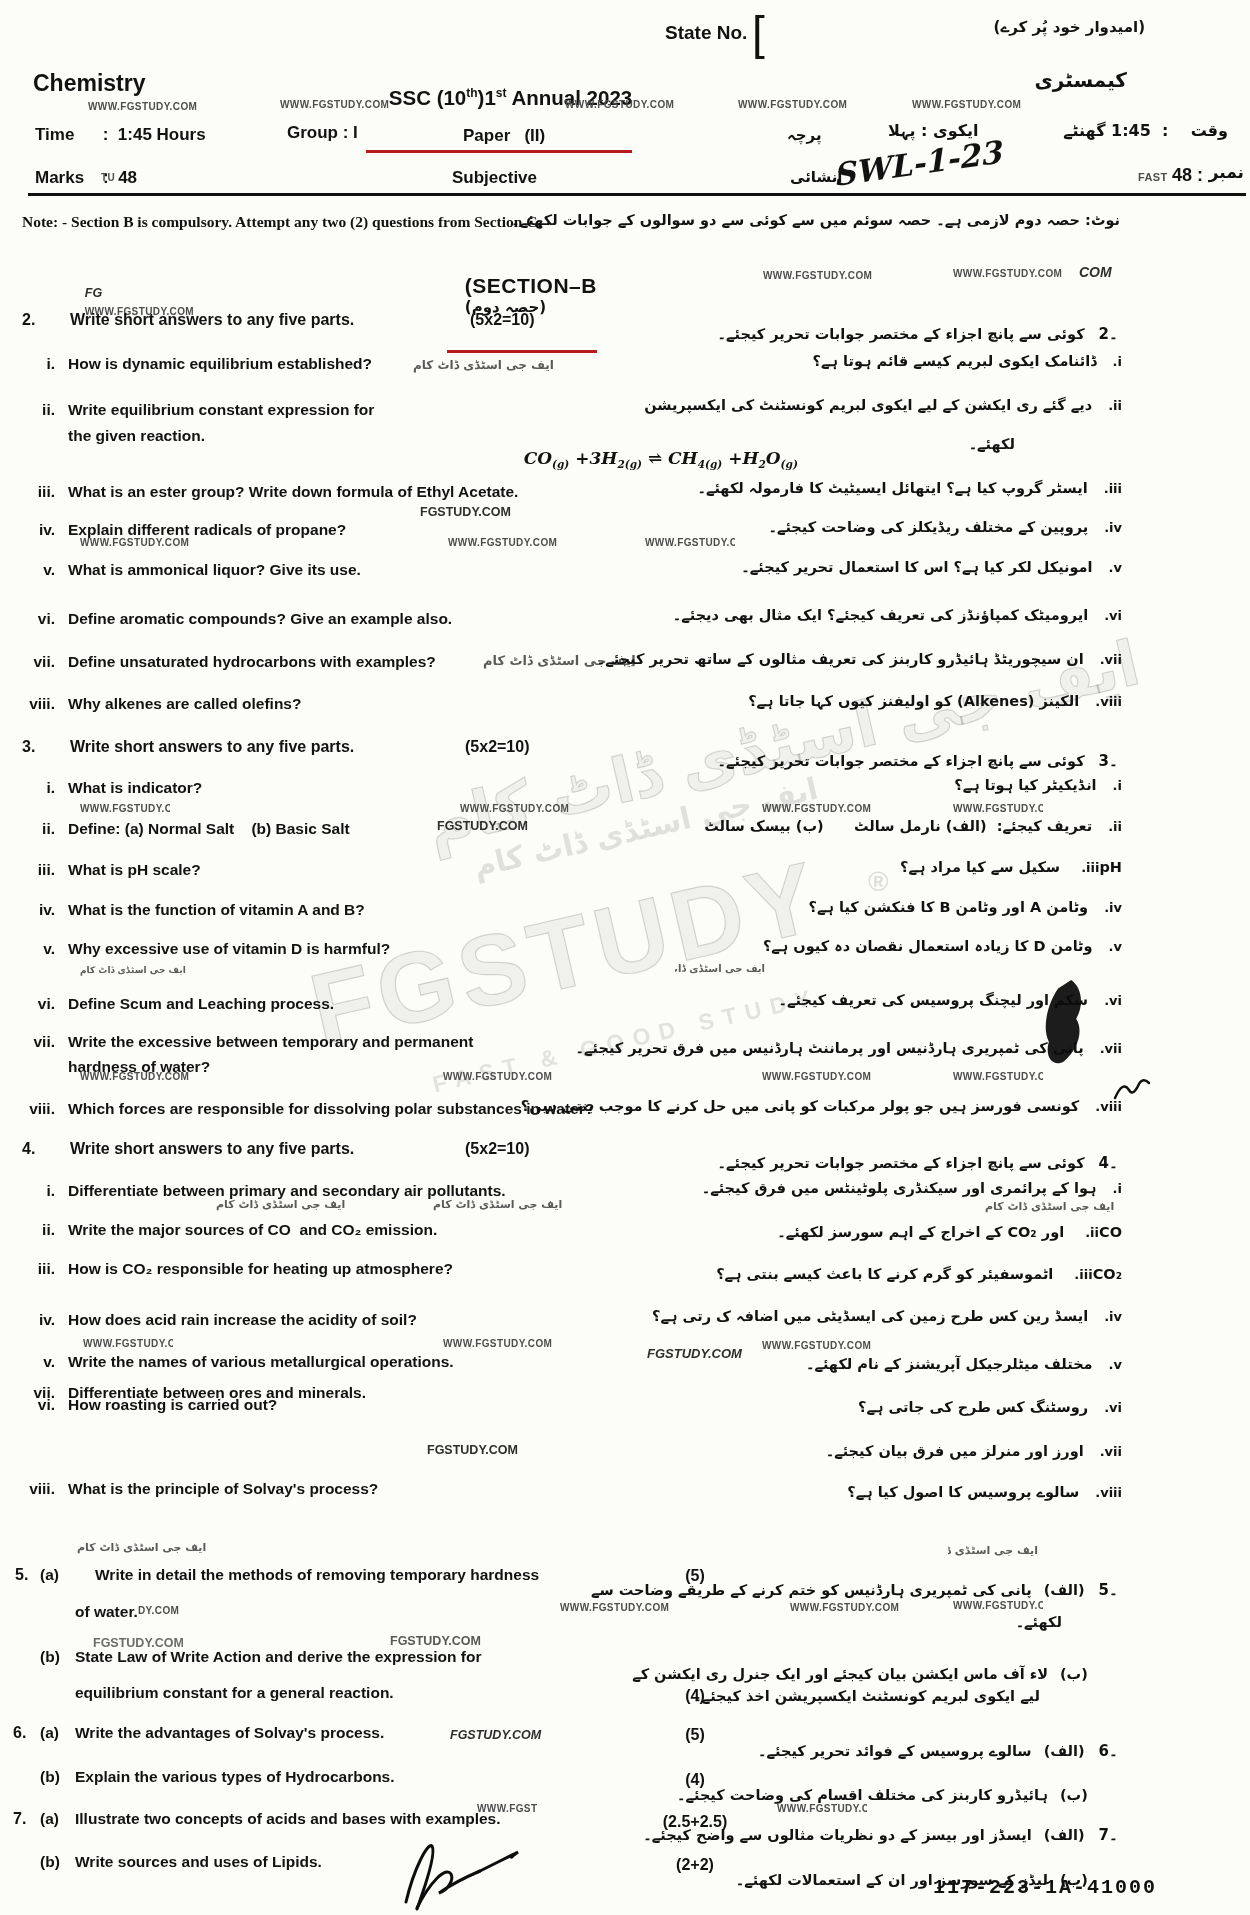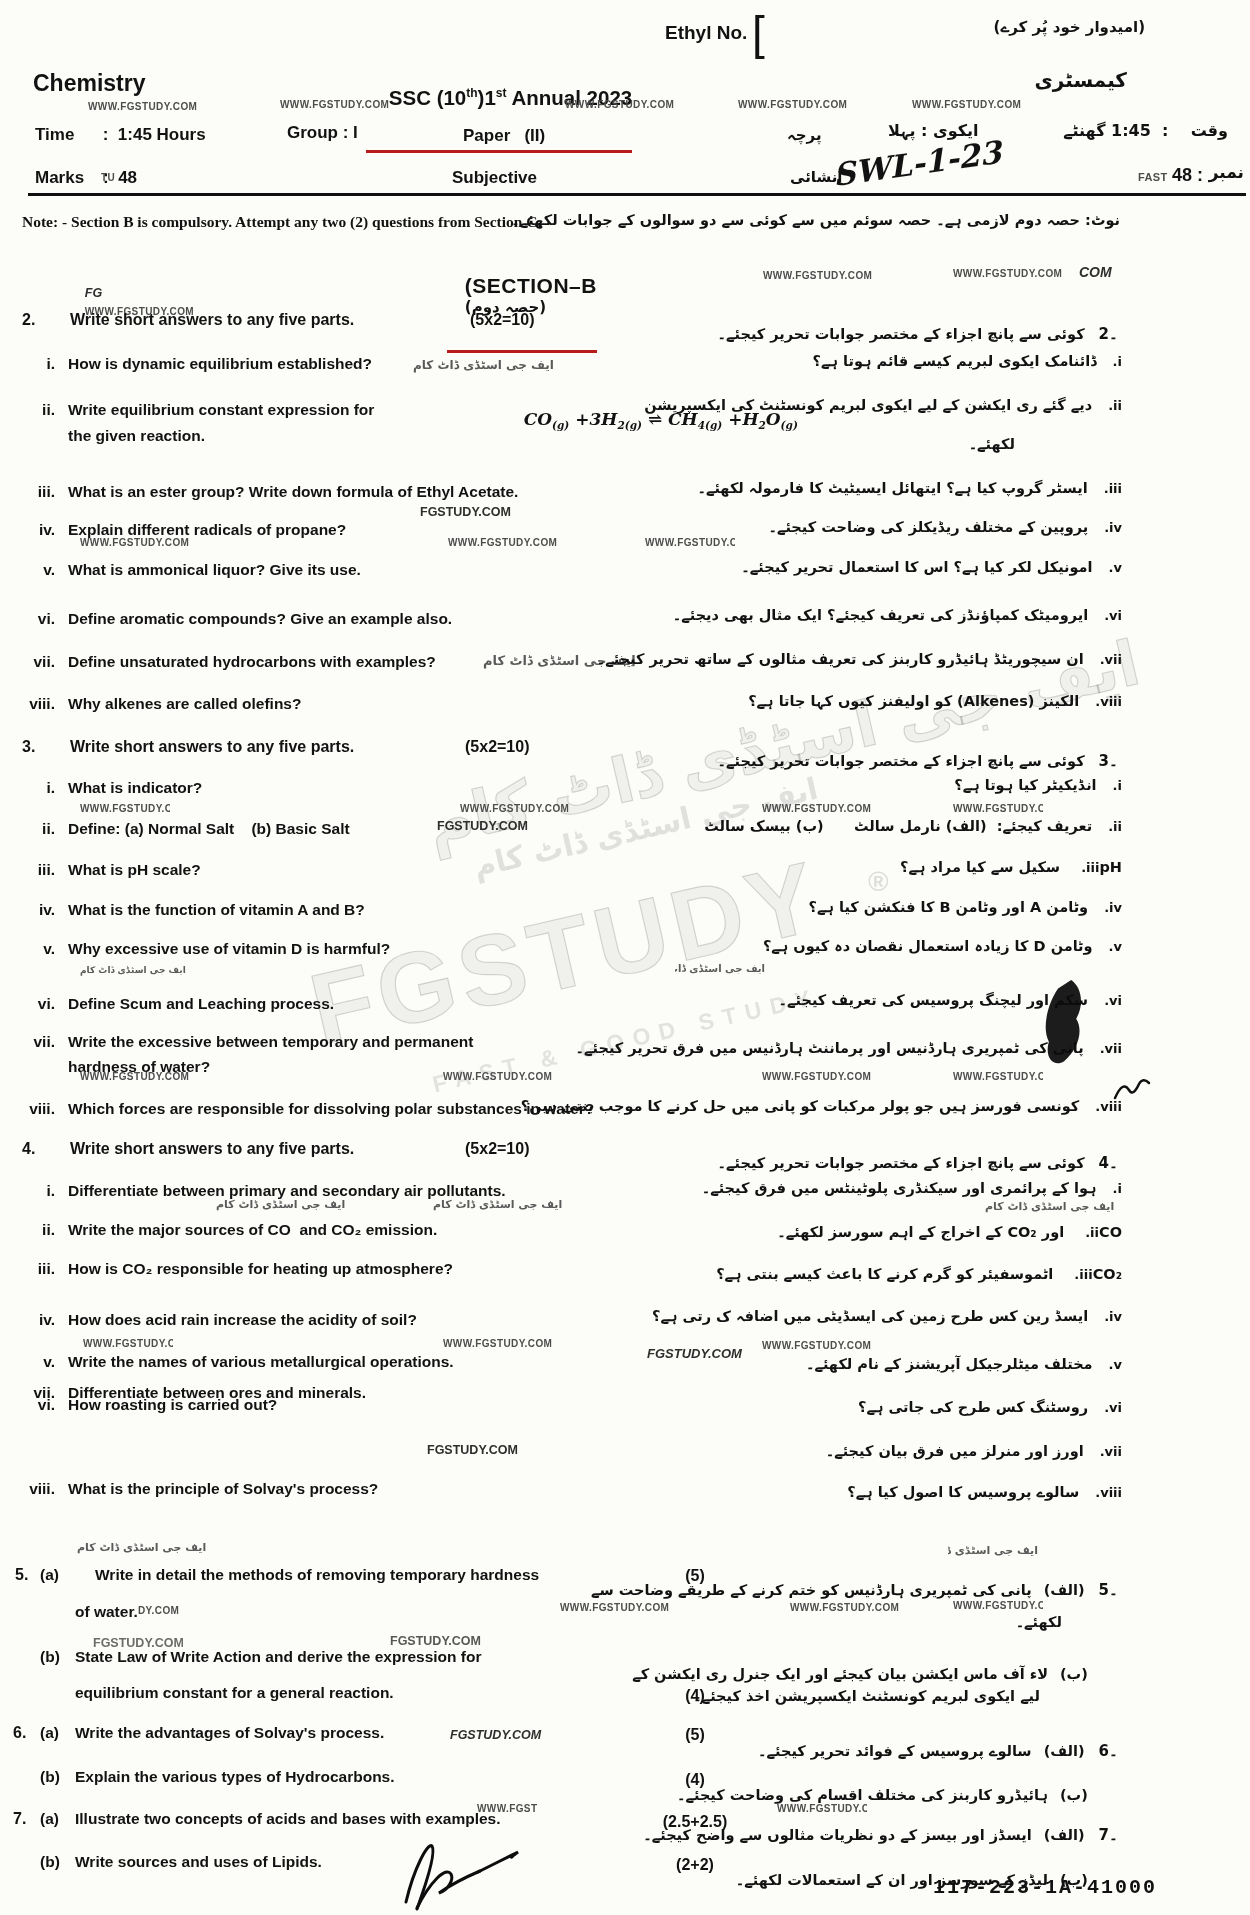--- a/index.html
+++ b/index.html
@@ -39,21 +39,21 @@
 <body>
 
 <div class="page">
 
   <div class="abs bigwm ur" style="left:420px;top:790px;font-size:62px;transform:rotate(-13deg);transform-origin:left top;">ایف جی اسٹڈی ڈاٹ کام</div>
   <div class="abs bigwm-solid ur" style="left:470px;top:850px;font-size:30px;transform:rotate(-13deg);transform-origin:left top;opacity:.55;">ایف جی اسٹڈی ڈاٹ کام</div>
   <div class="abs bigwm-solid" style="left:868px;top:866px;font-size:28px;opacity:.6;">®</div>
   <div class="abs bigwm" style="left:300px;top:955px;font-size:100px;letter-spacing:6px;transform:rotate(-13deg);transform-origin:left top;">FGSTUDY</div>
   <div class="abs bigwm-solid" style="left:430px;top:1072px;font-size:23px;letter-spacing:9px;transform:rotate(-13deg);transform-origin:left top;opacity:.5;">FAST &amp; GOOD STUDY</div>
 
-  <div class="abs z1" style="left:665px;top:22px;font-weight:700;font-size:19px;">Ethyl No.</div>
+  <div class="abs z1" style="left:665px;top:22px;font-weight:700;font-size:19px;">State No.</div>
   <div class="abs z1" style="left:752px;top:6px;font-size:46px;font-weight:400;">[</div>
   <div class="abs ur z1" style="right:105px;top:18px;font-size:15px;">(امیدوار خود پُر کرے)</div>
 
   <div class="abs z1" style="left:33px;top:70px;font-weight:700;font-size:23px;">Chemistry</div>
   <div class="abs z1 title-underline" style="left:366px;top:62px;font-weight:700;font-size:20.5px;">
     <span>SSC (10</span><sup style="font-size:12px;">th</sup><span>)1</span><sup style="font-size:12px;">st</sup><span> Annual 2023</span>
   </div>
   <div class="abs ur z1" style="right:123px;top:68px;font-size:20px;">کیمسٹری</div>
 
   <div class="abs wm z1" style="left:88px;top:101px;">WWW.FGSTUDY.COM</div>
@@ -101,21 +101,21 @@
   <div class="abs ur z1" dir="rtl" style="right:112px;top:309px;">
     <span class="urnum">۔2</span><span>کوئی سے پانچ اجزاء کے مختصر جوابات تحریر کیجئے۔</span>
   </div>
 
   <div class="abs en enrow z1" style="left:10px;top:355px;"><span class="rn">i.</span><span>How is dynamic equilibrium established?</span></div>
   <div class="abs uwm z1" style="left:413px;top:358px;font-size:12px;">ایف جی اسٹڈی ڈاٹ کام</div>
   <div class="abs ur urrow z1" dir="rtl" style="top:353px;"><span class="urn">.i</span><span>ڈائنامک ایکوی لبریم کیسے قائم ہوتا ہے؟</span></div>
 
   <div class="abs en enrow z1" style="left:10px;top:401px;"><span class="rn">ii.</span><span>Write equilibrium constant expression for</span></div>
   <div class="abs en z1" style="left:68px;top:427px;">the given reaction.</div>
-  <div class="abs eq z1" style="left:500px;top:389px;">
+  <div class="abs eq z1" style="left:500px;top:428px;">
     <span>CO</span><sub>(g)</sub><span> +3H</span><sub>2(g)</sub><span> ⇌ CH</span><sub>4(g)</sub><span> +H</span><sub>2</sub><span>O</span><sub>(g)</sub>
   </div>
   <div class="abs ur urrow z1" dir="rtl" style="top:397px;"><span class="urn">.ii</span><span>دیے گئے ری ایکشن کے لیے ایکوی لبریم کونسٹنٹ کی ایکسپریشن</span></div>
   <div class="abs ur z1" dir="rtl" style="right:235px;top:436px;">لکھئے۔</div>
 
   <div class="abs en enrow z1" style="left:10px;top:483px;"><span class="rn">iii.</span><span>What is an ester group? Write down formula of Ethyl Acetate.</span></div>
   <div class="abs ur urrow z1" dir="rtl" style="top:480px;"><span class="urn">.iii</span><span>ایسٹر گروپ کیا ہے؟ ایتھائل ایسیٹیٹ کا فارمولہ لکھئے۔</span></div>
   <div class="abs wmb z1" style="left:420px;top:505px;">FGSTUDY.COM</div>
 
   <div class="abs en enrow z1" style="left:10px;top:521px;"><span class="rn">iv.</span><span>Explain different radicals of propane?</span></div>

